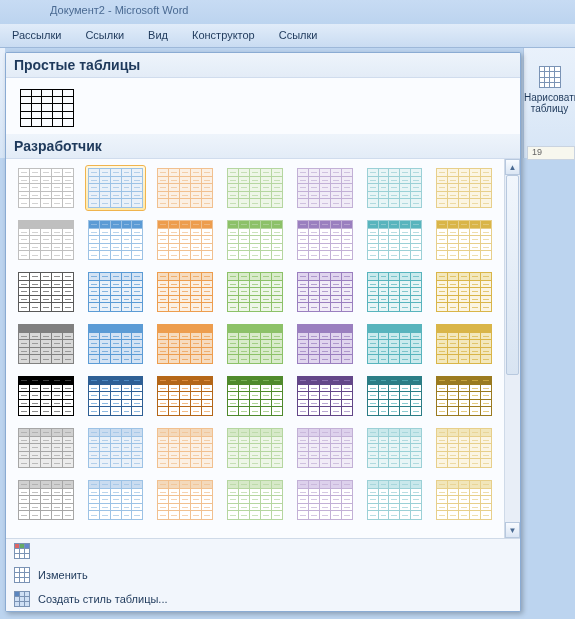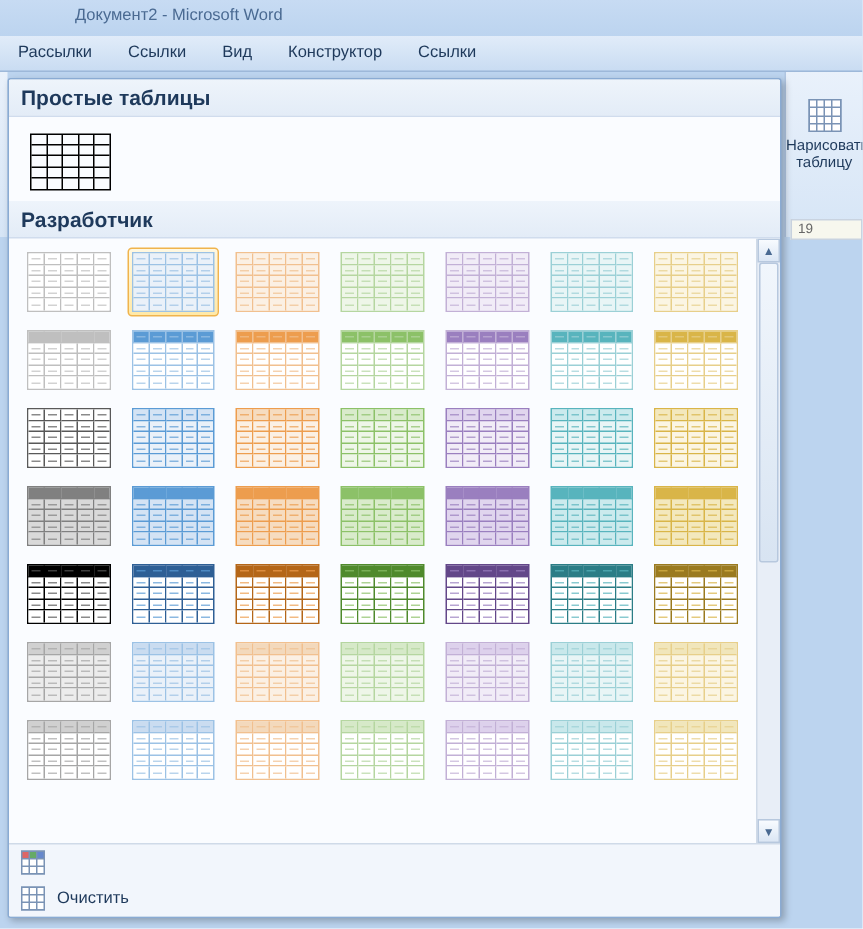--- a/index.html
+++ b/index.html
@@ -2278,16 +2278,30 @@
           <span></span>
           <span></span>
           <span></span>
           <span></span>
           <span></span>
           <span></span>
           <span></span>
           <span></span>
           <span></span>
         </div>
-      <span>Очистить</span>
+      <span>Изменить</span>
+    </div>
+    <div class="frow">
+      <div class="fico new">
+          <span></span>
+          <span></span>
+          <span></span>
+          <span></span>
+          <span></span>
+          <span></span>
+          <span></span>
+          <span></span>
+          <span></span>
+        </div>
+      <span>Создать стиль таблицы...</span>
     </div>
   </div>
 </div>
 
 </body></html>

